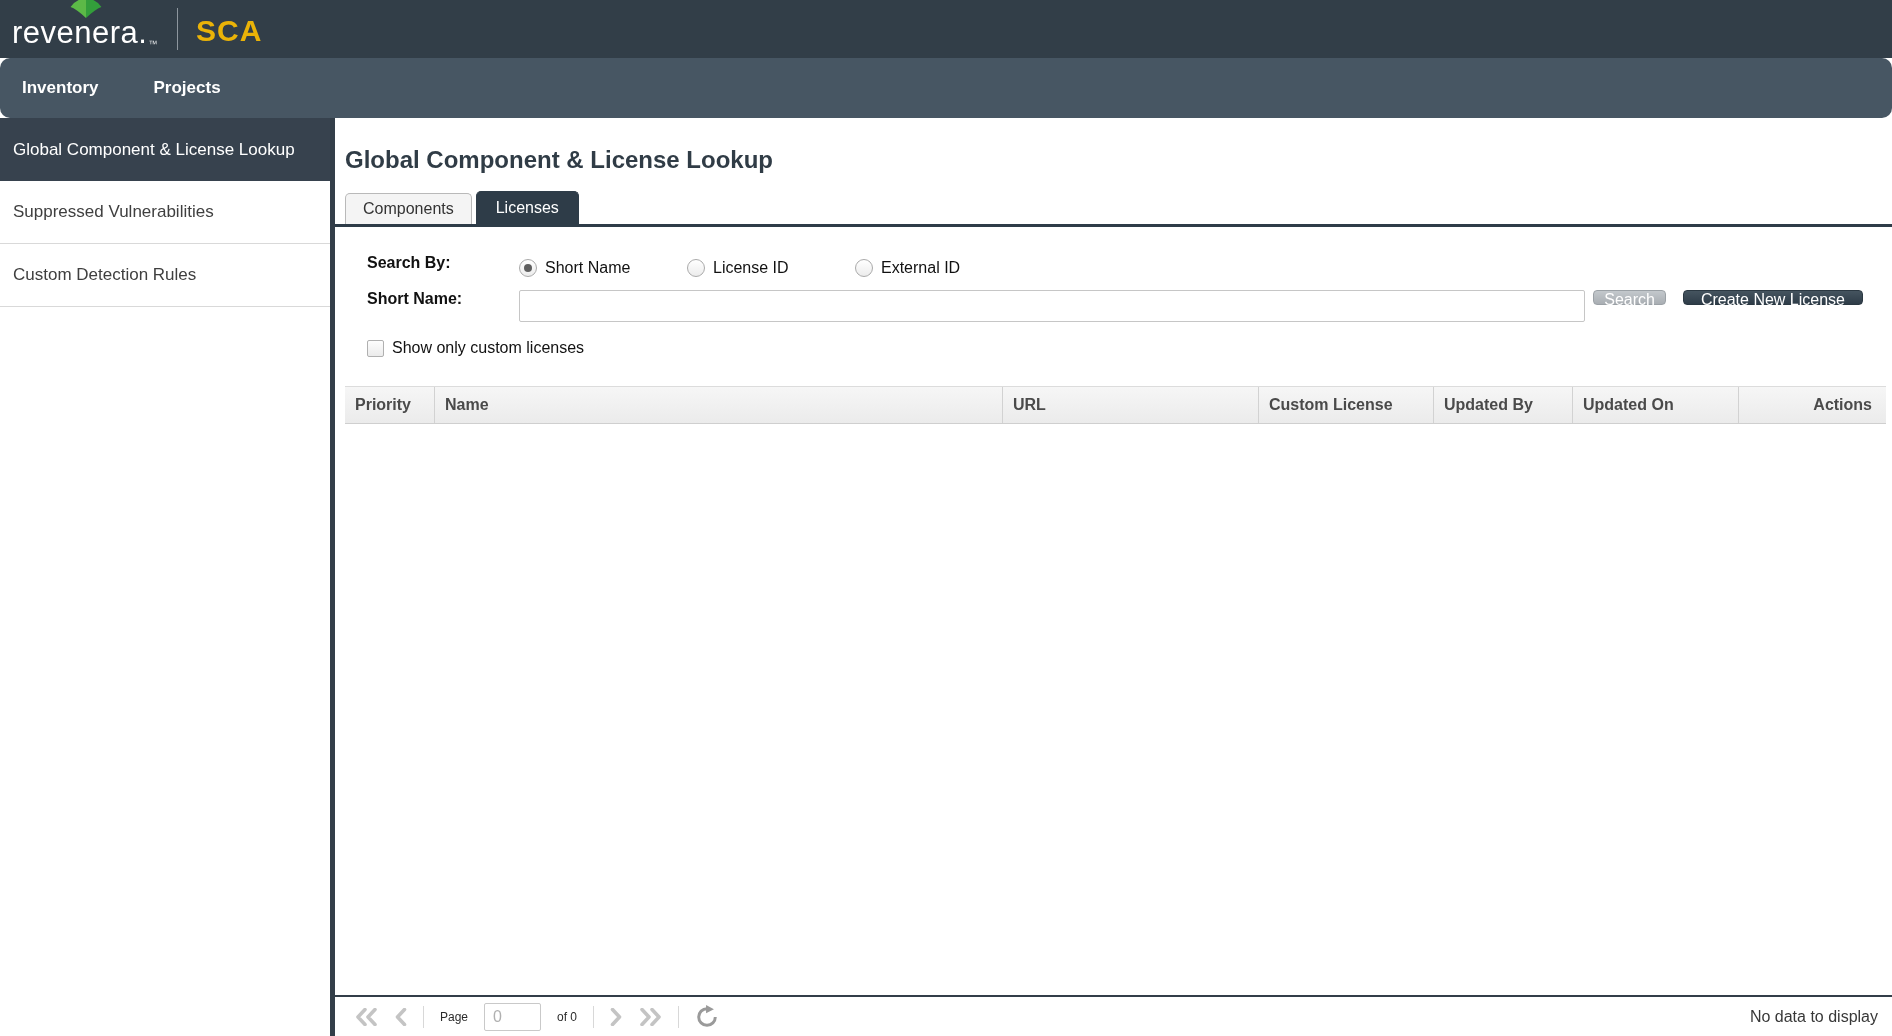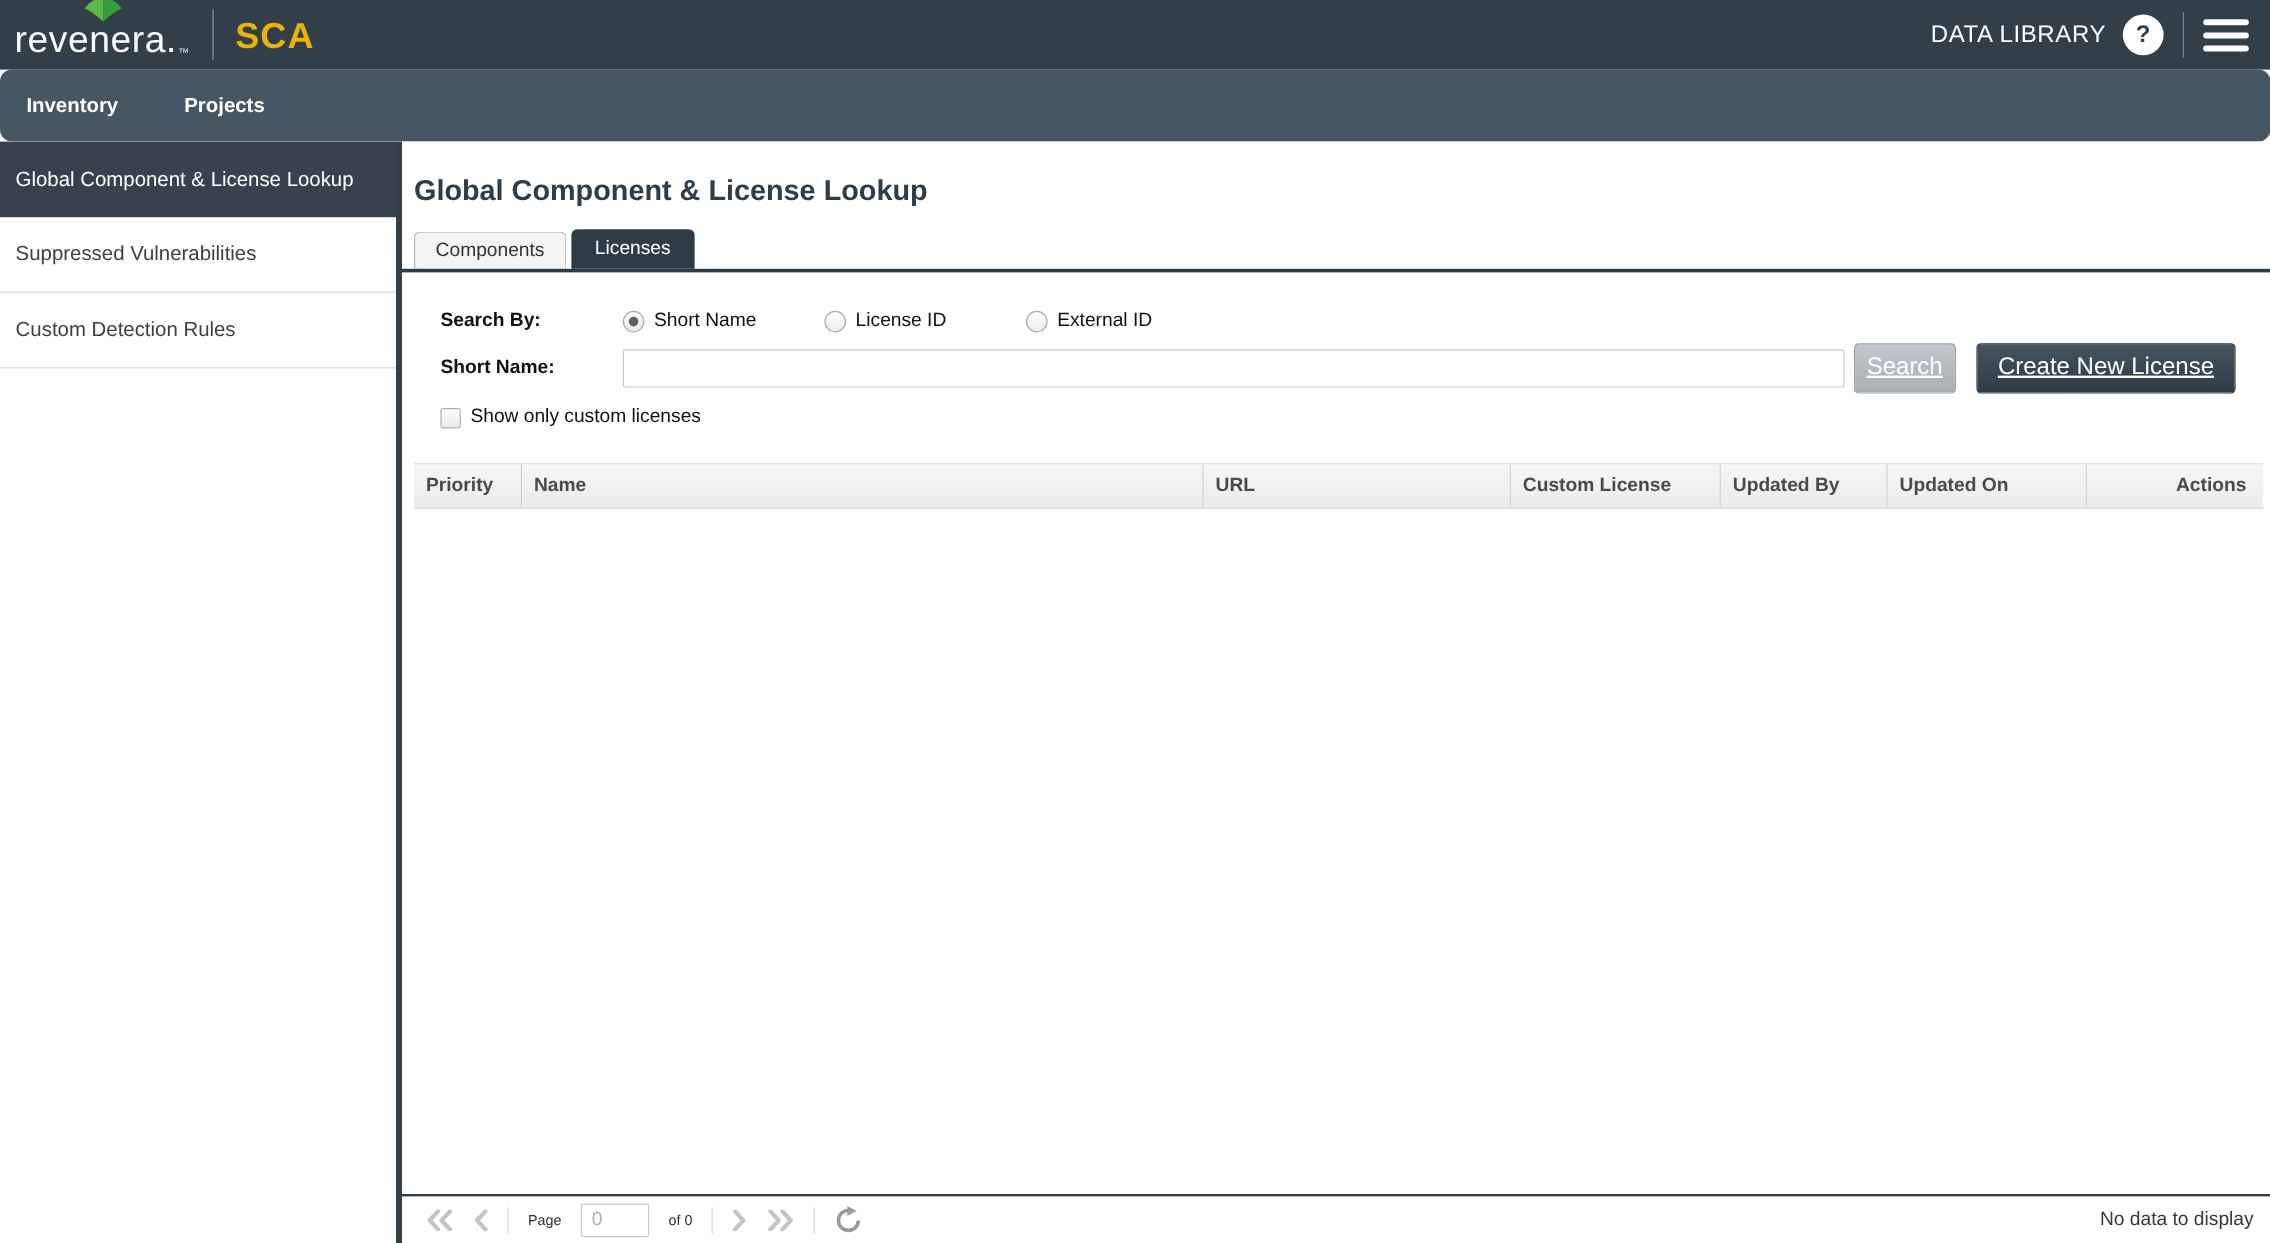--- a/index.html
+++ b/index.html
@@ -34,31 +34,31 @@
 
   .main { flex:1; display:flex; flex-direction:column; min-width:0; background:#fff; }
   .page-title { font-size:24px; font-weight:bold; color:#303c46; margin:27px 0 0 10px; line-height:30px; }
 
   .tabs { margin:16px 0 0 10px; display:flex; align-items:flex-end; gap:4px; height:33px; }
   .tab { display:inline-flex; align-items:center; height:31px; padding:0 17px; font-size:16px; color:#333;
          background:#f4f4f4; border:1px solid #b9b9b9; border-bottom:none; border-radius:5px 5px 0 0; cursor:pointer; }
   .tab.active { height:33px; padding:0 19px; background:#2e3c48; color:#fff; border-color:#2e3c48; }
   .tab-underline { height:3px; background:#2e3c48; width:100%; flex:0 0 auto; }
 
-  .row { display:flex; align-items:center; }
+  .row { display:flex; }
   .field-label { width:152px; font-size:16px; font-weight:bold; color:#111; flex:0 0 152px; }
   .search-by-row { margin:27px 29px 0 32px; height:28px; }
   .radio-group { display:inline-flex; align-items:center; width:168px; cursor:pointer; }
   .radio { width:18px; height:18px; border-radius:50%; border:1px solid #aaa; background:linear-gradient(#fff,#ececec); display:inline-block; position:relative; flex:0 0 18px; }
   .radio.checked::after { content:""; position:absolute; left:4px; top:4px; width:8px; height:8px; border-radius:50%; background:#5f5f5f; }
   .radio-label { font-size:16px; color:#111; margin-left:8px; }
 
   .input-row { margin:8px 29px 0 32px; height:33px; }
   .search-input { flex:1; height:32px; border:1px solid #c6c6c6; border-radius:2px; font-size:16px; padding:0 8px; color:#222; outline:none; }
-  .btn { height:42px; font-size:20px; color:#fff; border-radius:4px; cursor:pointer; white-space:nowrap;text-decoration:underline; }
+  .btn { height:15px; font-size:16px; color:#fff; border-radius:4px; cursor:pointer; white-space:nowrap; }
   .btn-search { margin-left:8px; padding:0 10px; background:linear-gradient(#c3c8cc,#a9aeb3); border:1px solid #9ba1a6; }
   .btn-create { margin-left:17px; padding:0 17px; background:linear-gradient(#45545f,#2e3c48); border:1px solid #2b3842; }
 
   .checkbox-row { margin:16px 0 0 32px; height:18px; }
   .checkbox-row label { display:inline-flex; align-items:center; cursor:pointer; }
   .checkbox { width:17px; height:17px; border:1px solid #b0b0b0; border-radius:2px; background:linear-gradient(#fdfdfd,#ebebeb); display:inline-block; flex:0 0 17px; }
   .cb-label { font-size:16px; color:#111; margin-left:8px; }
 
   
   .grid-header { margin:29px 6px 0 10px; display:flex; background:linear-gradient(#f6f6f6,#ebebeb);
@@ -92,32 +92,20 @@
     <div class="brand">
       <span class="brand-word">
         <svg class="leaf" width="36" height="20" viewBox="0 0 36 22">
           <path d="M18,22 Q7,12 1,10 Q8,0 18,1 Z" fill="#5cb947"></path>
           <path d="M18,22 Q29,12 35,10 Q28,0 18,1 Z" fill="#339e3b"></path>
         </svg><span>revenera.</span><span class="tm">™</span>
       </span>
       <span class="brand-sep"></span>
       <span class="product">SCA</span>
     </div>
-    <div class="topbar-right">
-      <span class="datalib">DATA LIBRARY</span>
-      <span class="help">
-          <span>?</span>
-        </span>
-      <span class="top-sep"></span>
-      <span class="burger">
-          <i></i>
-          <i></i>
-          <i></i>
-        </span>
-    </div>
   </header>
 
   <nav class="mainnav">
     <span class="nav-item">Inventory</span>
     <span class="nav-item">Projects</span>
   </nav>
 
   <div class="content-row">
 
     <aside class="sidebar">

